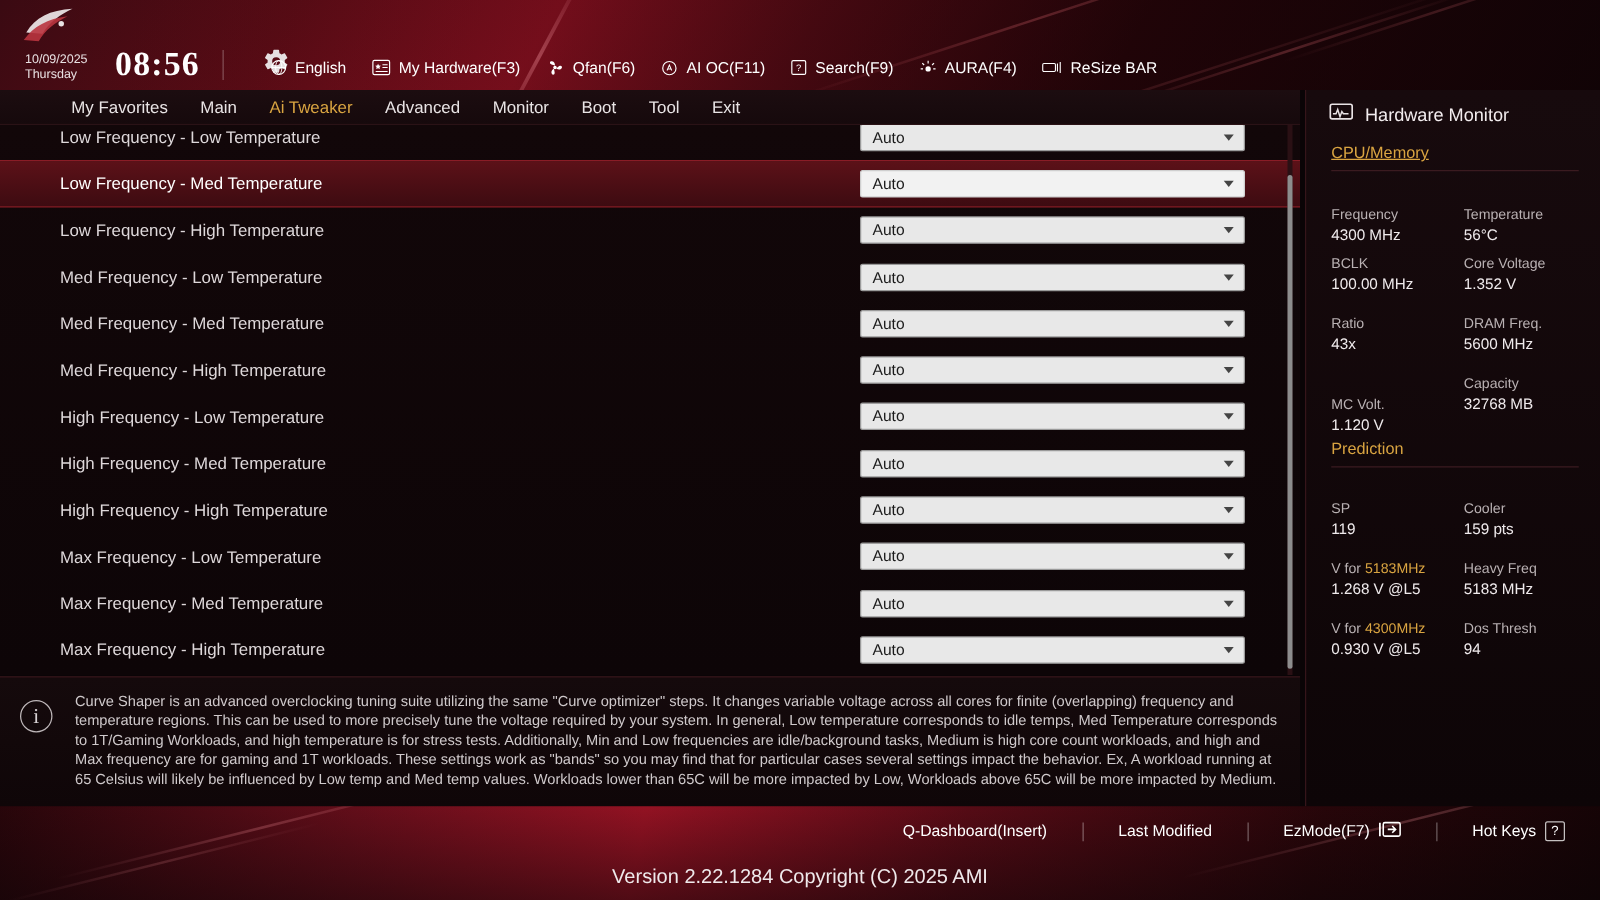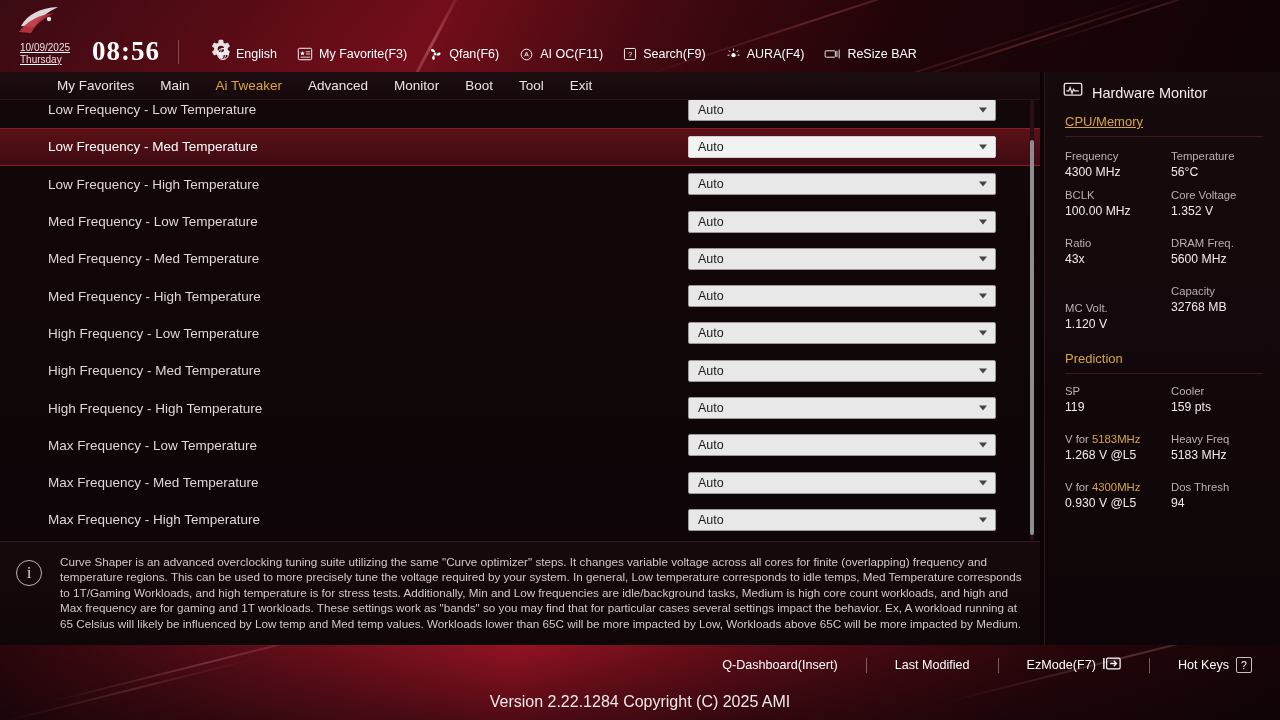--- a/index.html
+++ b/index.html
@@ -34,21 +34,21 @@
     transform: rotate(28deg);
   }
 
   .rog-logo { position: absolute; left: 18px; top: 6px; width: 46px; height: 30px; }
   .title-main {
     position: absolute; left: 74px; top: 9px;
     font-size: 20px; font-weight: bold; letter-spacing: .2px;
     text-shadow: 0 1px 2px rgba(0,0,0,.7);
   }
 
-  .datebox { position: absolute; left: 20px; top: 42px; width: 64px; line-height: 1.15; text-decoration: underline; }
+  .datebox { position: absolute; left: 20px; top: 42px; width: 64px; line-height: 1.15; }
   .datebox .d1 { font-size: 10px; color: #e8e0e2; }
   .datebox .d2 { font-size: 10px; color: #e8e0e2; }
   .clock {
     position: absolute; left: 92px; top: 36px;
     font-size: 27px; font-weight: bold; letter-spacing: 1px; font-family: Liberation Serif, serif;
   }
   .vdiv { position:absolute; top: 40px; width:1px; height: 24px; background: rgba(255,255,255,.28); }
 
   .hdr-items { position: absolute; left: 206px; top: 42px; height: 24px; display: flex; align-items: center; gap: 0; }
   .hdr-item { display: flex; align-items: center; gap: 6px; font-size: 12.5px; color: #fff; padding: 0 10px; height: 24px; cursor: pointer; }
@@ -127,21 +127,21 @@
   .hwm {
     position: absolute; top: 72px; left: 1044px; width: 236px; height: 573px;
     background: linear-gradient(180deg, #170a0d 0%, #0d0507 100%);
     border-left: 1px solid #35151a;
   }
   .hwm-title { position: absolute; top: 10px; left: 18px; display: flex; align-items: center; gap: 9px; }
   .hwm-title .t { font-size: 14.5px; color: #f2ecee; }
   .sec-head { position: absolute; left: 20px; font-size: 13px; color: #d9a441; }
   .sec-rule { position: absolute; left: 20px; width: 198px; height: 1px; background: #3b1b20; }
 
-  .pair { position: absolute; font-size: 11.3px; }
+  .pair { position: absolute; font-size: 11.3px; margin-top: 16px; }
   .pair .k { color: #b9b1b3; }
   .pair .v { color: #efeaec; margin-top: 3px; font-size: 12.2px; }
   .pair .k .hl { color: #d9a441; }
 
   
   .footer {
     position: absolute; top: 645px; left: 0; width: 1280px; height: 75px;
     background:
       linear-gradient(180deg, rgba(10,4,6,0.1), rgba(10,4,6,0.55)),
       linear-gradient(100deg, #2b060b 0%, #6d0f1c 22%, #a31426 40%, #5e0c17 60%, #2a060a 82%, #160406 100%);
@@ -221,21 +221,21 @@
       <div class="hdr-item">
         <span>
           <svg width="16" height="14" viewBox="0 0 24 22">
               <rect x="1.5" y="2" width="21" height="18" rx="2" fill="none" stroke="#fff" stroke-width="1.5"></rect>
               <path d="M8 6.2l1.1 2.3 2.5.3-1.8 1.7.5 2.5L8 11.8l-2.3 1.2.5-2.5L4.4 8.8l2.5-.3Z" fill="#fff"></path>
               <line x1="13.5" y1="7.5" x2="20" y2="7.5" stroke="#fff" stroke-width="1.3"></line>
               <line x1="13.5" y1="11" x2="20" y2="11" stroke="#fff" stroke-width="1.3"></line>
               <line x1="5" y1="16" x2="20" y2="16" stroke="#fff" stroke-width="1.3"></line>
             </svg>
         </span>
-        <span>My Favorite(F3)</span>
+        <span>My Hardware(F3)</span>
       </div>
       <div class="hdr-item">
         <span>
           <svg width="16" height="14" viewBox="0 0 24 22">
               <circle cx="12" cy="11" r="2.2" fill="#fff"></circle>
               <path d="M12 8.8c0-3.4-1.4-5.6-4.3-5.6-2.2 0-3 2.6-.6 3.8 1.8.9 3.6 1 4.9 1.8Z" fill="#fff"></path>
               <path d="M13.6 12.4c2.9 1.7 5.5 1.6 6.9-.9 1.1-1.9-1-3.7-3.1-2.3-1.6 1.1-2.7 2.4-3.8 3.2Z" fill="#fff"></path>
               <path d="M10.6 12.6c-2.9 1.7-3.9 4.1-2.5 6.6 1.1 1.9 3.6 1 3.5-1.5-.1-1.9-.6-3.6-1-5.1Z" fill="#fff"></path>
             </svg>
         </span>

